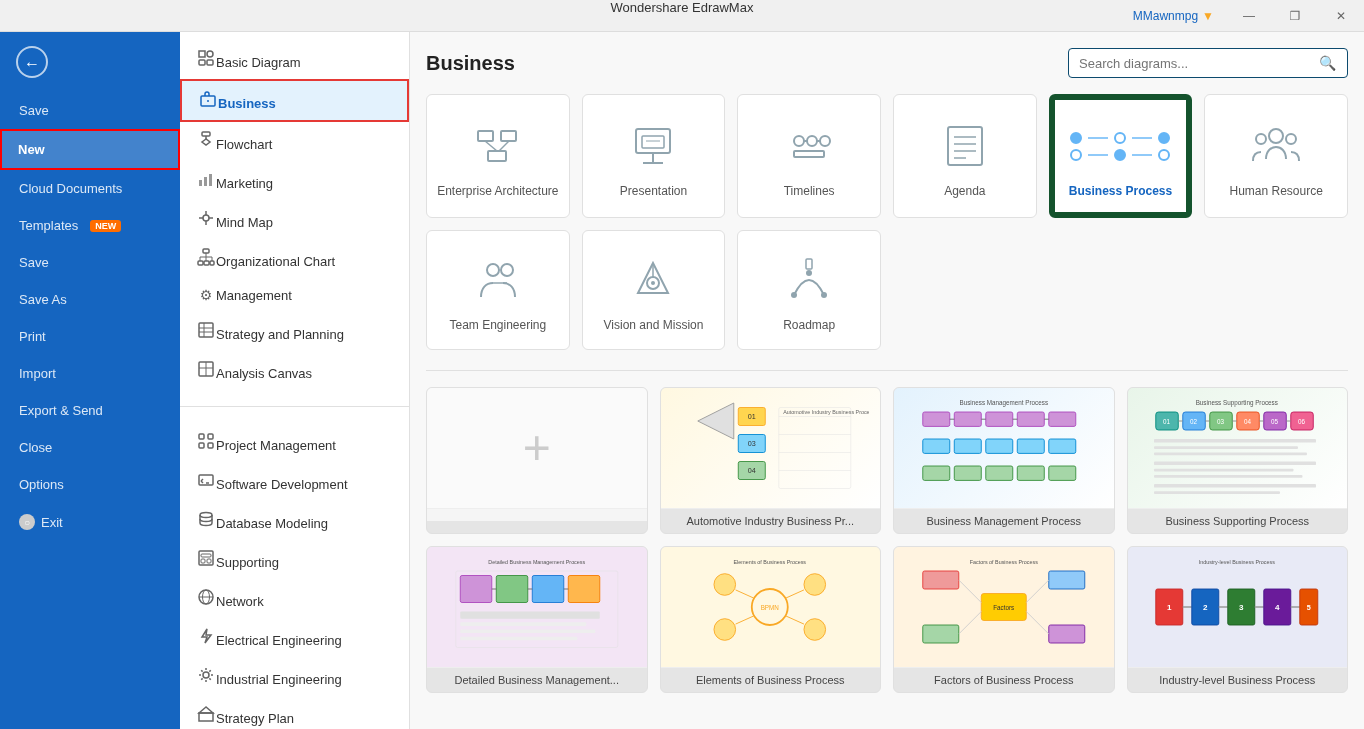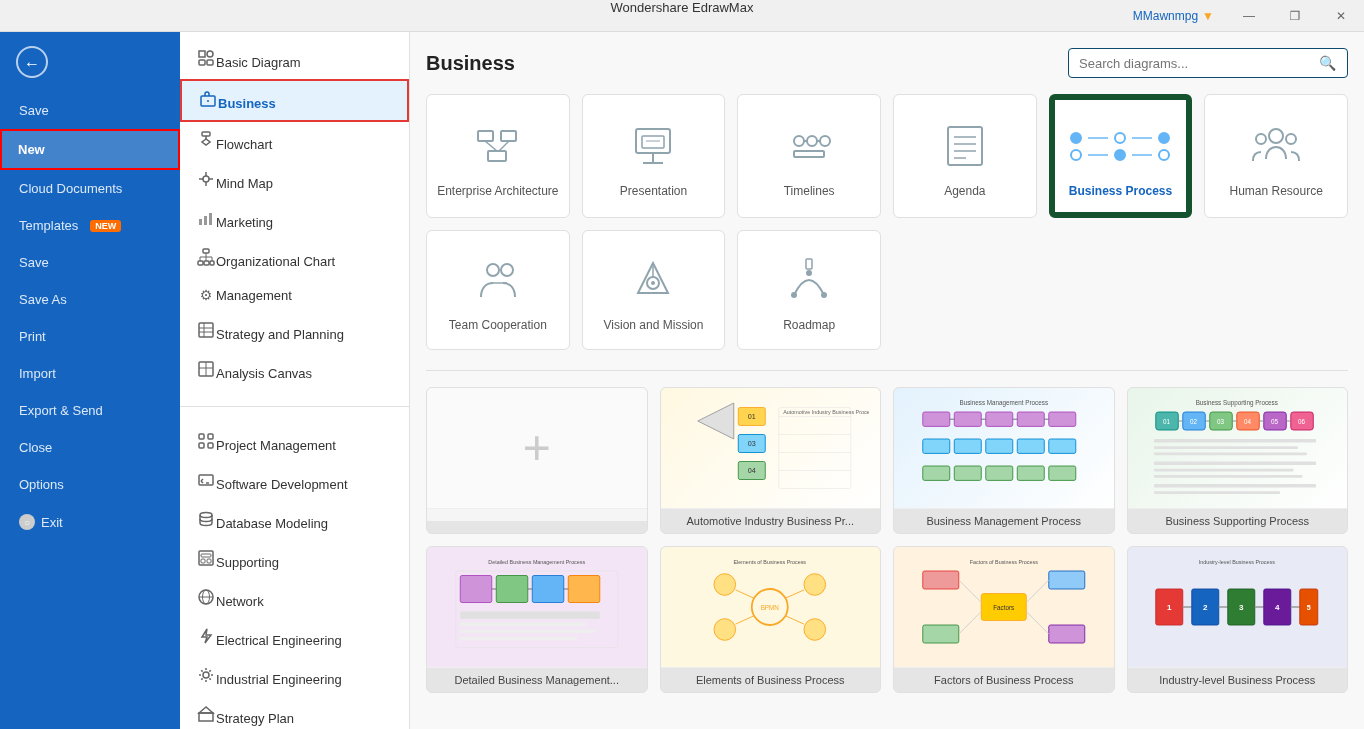--- a/index.html
+++ b/index.html
@@ -398,39 +398,39 @@
               <polygon points="9,8 5,11 9,14 13,11" fill="none" stroke="#666" stroke-width="1.5"></polygon>
               <line x1="9" y1="5" x2="9" y2="8" stroke="#666" stroke-width="1.5"></line>
             </svg>
         </span>
         <span>Flowchart</span>
       </div>
 
       <div class="mid-panel-item">
         <span class="item-icon">
           <svg width="18" height="18" viewBox="0 0 18 18">
+              <rect x="2" y="10" width="3" height="6" fill="#999"></rect>
+              <rect x="7" y="7" width="3" height="9" fill="#999"></rect>
+              <rect x="12" y="4" width="3" height="12" fill="#999"></rect>
+            </svg>
+        </span>
+        <span>Marketing</span>
+      </div>
+
+      <div class="mid-panel-item">
+        <span class="item-icon">
+          <svg width="18" height="18" viewBox="0 0 18 18">
               <circle cx="9" cy="9" r="3" fill="none" stroke="#666" stroke-width="1.5"></circle>
               <line x1="9" y1="2" x2="9" y2="6" stroke="#666" stroke-width="1.5"></line>
               <line x1="9" y1="12" x2="9" y2="16" stroke="#666" stroke-width="1.5"></line>
               <line x1="2" y1="9" x2="6" y2="9" stroke="#666" stroke-width="1.5"></line>
               <line x1="12" y1="9" x2="16" y2="9" stroke="#666" stroke-width="1.5"></line>
             </svg>
         </span>
         <span>Mind Map</span>
-      </div>
-
-      <div class="mid-panel-item">
-        <span class="item-icon">
-          <svg width="18" height="18" viewBox="0 0 18 18">
-              <rect x="2" y="10" width="3" height="6" fill="#999"></rect>
-              <rect x="7" y="7" width="3" height="9" fill="#999"></rect>
-              <rect x="12" y="4" width="3" height="12" fill="#999"></rect>
-            </svg>
-        </span>
-        <span>Marketing</span>
       </div>
 
       <div class="mid-panel-item">
         <span class="item-icon">
           <svg width="18" height="18" viewBox="0 0 18 18">
               <rect x="6" y="1" width="6" height="4" rx="1" fill="none" stroke="#666" stroke-width="1.5"></rect>
               <rect x="1" y="13" width="5" height="4" rx="1" fill="none" stroke="#666" stroke-width="1.5"></rect>
               <rect x="7" y="13" width="5" height="4" rx="1" fill="none" stroke="#666" stroke-width="1.5"></rect>
               <rect x="13" y="13" width="4" height="4" rx="1" fill="none" stroke="#666" stroke-width="1.5"></rect>
               <line x1="9" y1="5" x2="9" y2="9" stroke="#666" stroke-width="1"></line>
@@ -669,21 +669,21 @@
       <div class="template-card">
         <div class="card-icon">
           <svg width="50" height="50" viewBox="0 0 50 50">
               <circle cx="20" cy="15" r="6" fill="none" stroke="#90a4ae" stroke-width="2"></circle>
               <circle cx="34" cy="15" r="6" fill="none" stroke="#90a4ae" stroke-width="2"></circle>
               <path d="M8 42c0-9 5-14 12-14" fill="none" stroke="#90a4ae" stroke-width="2"></path>
               <path d="M42 42c0-9-5-14-12-14" fill="none" stroke="#90a4ae" stroke-width="2"></path>
               <line x1="20" y1="28" x2="34" y2="28" stroke="#90a4ae" stroke-width="1.5"></line>
             </svg>
         </div>
-        <span class="card-label">Team Cooperation</span>
+        <span class="card-label">Team Engineering</span>
       </div>
 
       <div class="template-card">
         <div class="card-icon">
           <svg width="50" height="50" viewBox="0 0 50 50">
               <polygon points="25,8 10,38 40,38" fill="none" stroke="#90a4ae" stroke-width="2"></polygon>
               <circle cx="25" cy="28" r="6" fill="none" stroke="#90a4ae" stroke-width="2"></circle>
               <circle cx="25" cy="28" r="2" fill="#90a4ae"></circle>
               <line x1="25" y1="8" x2="25" y2="22" stroke="#90a4ae" stroke-width="1.5"></line>
             </svg>

